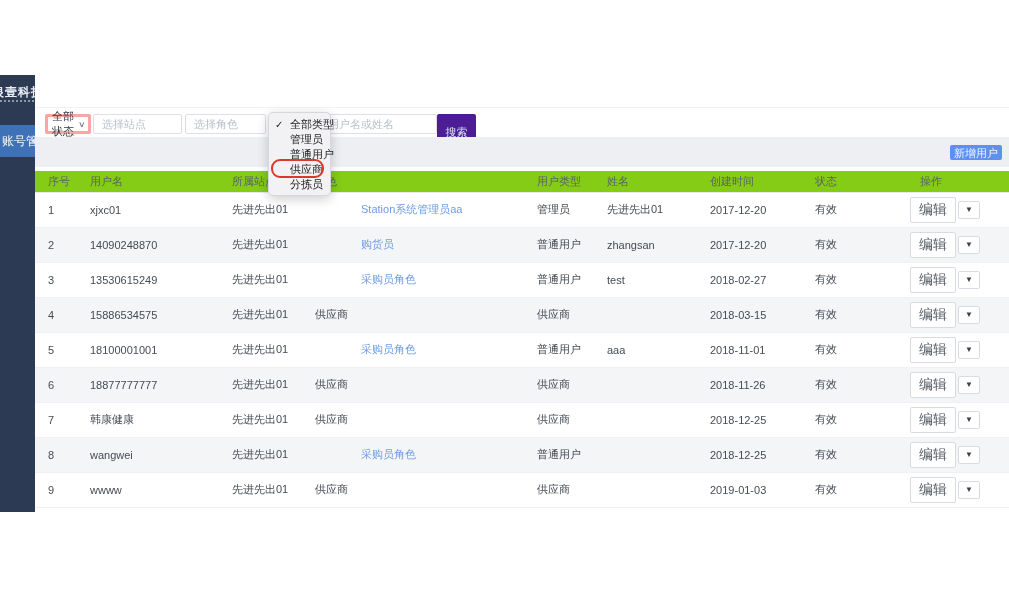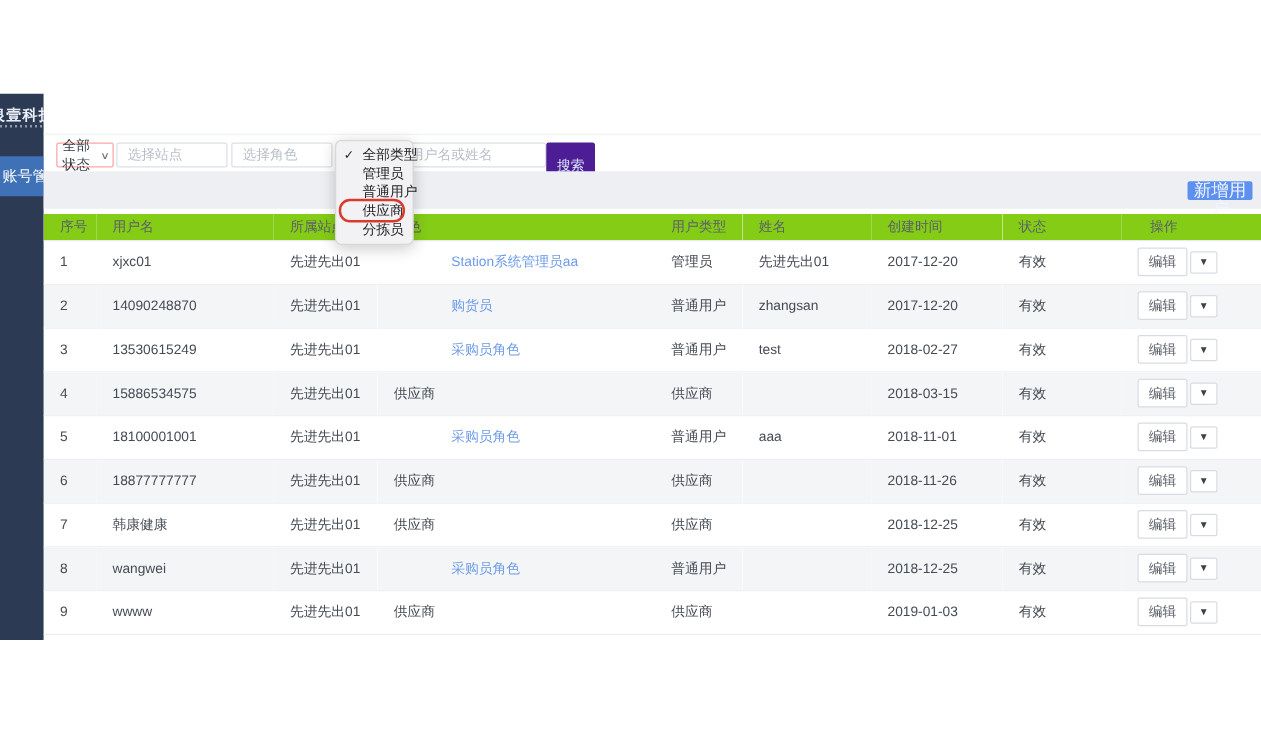--- a/index.html
+++ b/index.html
@@ -17,50 +17,50 @@
   .side-arrow { position:absolute; right:0px; top:13px; width:0; height:0;
     border-top:3px solid transparent; border-bottom:3px solid transparent; border-right:4px solid #dfe7f2; }
 
   
   .main { position:absolute; left:35px; top:75px; width:974px; height:437px; background:#fff; }
   .breadcrumb { position:absolute; top:12px; left:13px; font-size:12px; color:#8b94a1; }
   .breadcrumb .sep { margin:0 6px; color:#c4cad3; }
   .head-divider { position:absolute; top:32px; left:0; right:0; height:1px; background:#f0f2f4; }
 
   .filter-row { position:absolute; top:39px; left:0; right:0; height:20px; }
-  .status-select { position:absolute; left:10px; top:0; width:46px; height:20px; border:1px solid #fca5a5; border-radius:2px;
+  .status-select { position:absolute; left:10px; top:0; width:46px; height:20px; border:3px solid #fca5a5; border-radius:2px;
     background:#fff; font-size:11px; color:#343a43; display:flex; align-items:center; justify-content:space-between;
     padding:0 3px 0 4px; cursor:pointer; }
   .chev { font-size:8px; color:#6e757f; transform:scaleX(1.3); }
   .flt-input { position:absolute; top:0; height:20px; border:1px solid #dcdfe5; border-radius:2px; font-size:11px;
     color:#333; padding:0 8px; outline:none; font-family:inherit; }
   .flt-input::placeholder { color:#b9bfc8; }
   .input-site { left:58px; width:89px; }
   .input-role { left:150px; width:81px; }
   .input-keyword { left:262px; width:140px; }
   .search-btn { position:absolute; left:402px; top:0; width:39px; height:36px; background:#4c1d95; border:none;
     border-radius:2px; color:#dbe7fb; font-size:11px; cursor:pointer; font-family:inherit; }
 
   .gray-band { position:absolute; top:62px; left:0; right:0; height:30px; background:#edeff2; }
   .add-user-btn { position:absolute; top:8px; right:7px; width:52px; height:15px; background:#5e90f0; border:none;
-    border-radius:2px; color:#f0f5ff; font-size:14px; line-height:14px; cursor:pointer; font-family:inherit; }
+    border-radius:2px; color:#f0f5ff; font-size:11px; line-height:14px; cursor:pointer; font-family:inherit; }
 
   
   .table-wrap { position:absolute; top:96px; left:0; right:0; }
   table { width:100%; border-collapse:collapse; table-layout:fixed; }
   thead th { height:21px; background:#84cc16; font-weight:normal; font-size:11px; color:#5b6169;
     text-align:left; padding:0 0 0 13px; border-bottom:1px solid #e7eaee; white-space:nowrap; overflow:hidden; }
   thead th:last-child { padding-left:23px; }
   tbody td { height:35px; font-size:11px; color:#454b54; padding:0 0 0 13px; border-top:1px solid #eef0f3;
     white-space:nowrap; overflow:hidden; }
   tbody tr:first-child td { border-top:none; }
   tbody tr:last-child td { border-bottom:1px solid #eef0f3; }
   tbody tr.striped td { background:#f4f5f7; }
   .role-link { color:#6e9be8; text-decoration:none; cursor:pointer;margin-left:46px; }
-  .btn-edit { background:#fff; border:1px solid #d8dce2; border-radius:2px; font-size:11px; color:#555b63;
+  .btn-edit { background:#fff; border:1px solid #d8dce2; border-radius:2px; font-size:14px; color:#555b63;
     padding:3px 8px; cursor:pointer; vertical-align:middle; font-family:inherit; }
   .btn-caret { background:#fff; border:1px solid #d8dce2; border-radius:2px; font-size:8px; color:#3c4148;
     padding:3px 6px 4px; margin-left:2px; cursor:pointer; vertical-align:middle; font-family:inherit; }
 
   
   .type-menu { position:absolute; left:233px; top:37px; width:63px; background:#f2f2f4; border:1px solid #d8d8db;
     border-radius:5px; box-shadow:0 3px 12px rgba(0,0,0,.2); padding:4px 0 3px; z-index:10; }
   .menu-item { position:relative; height:15px; line-height:15px; font-size:11px; color:#1d1d1f;
     padding-left:21px; white-space:nowrap; cursor:pointer; }
   .menu-item .check { position:absolute; left:6px; top:0; font-size:10px; color:#1d1d1f; }

